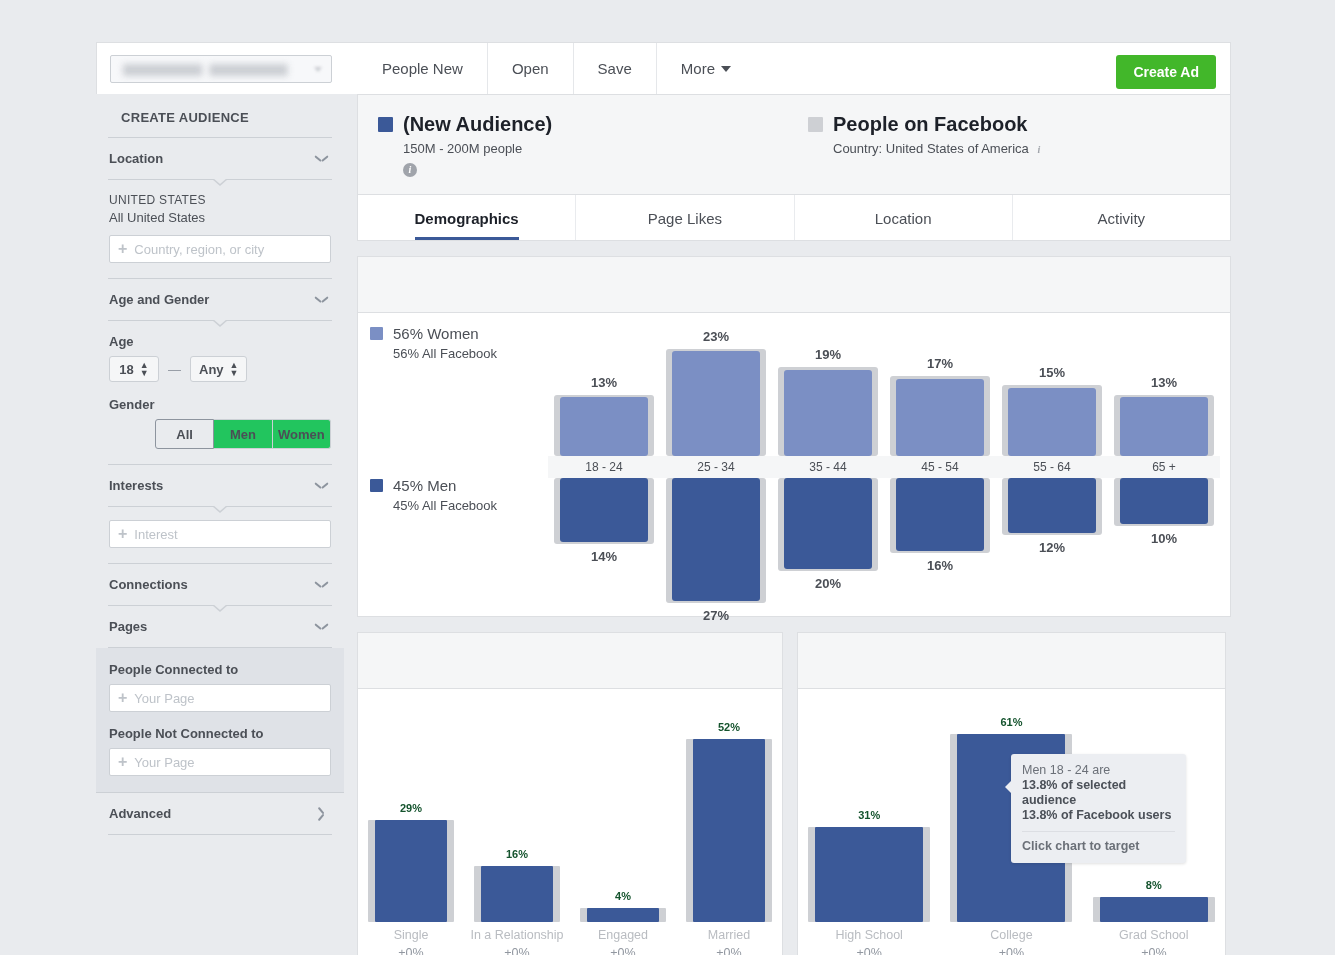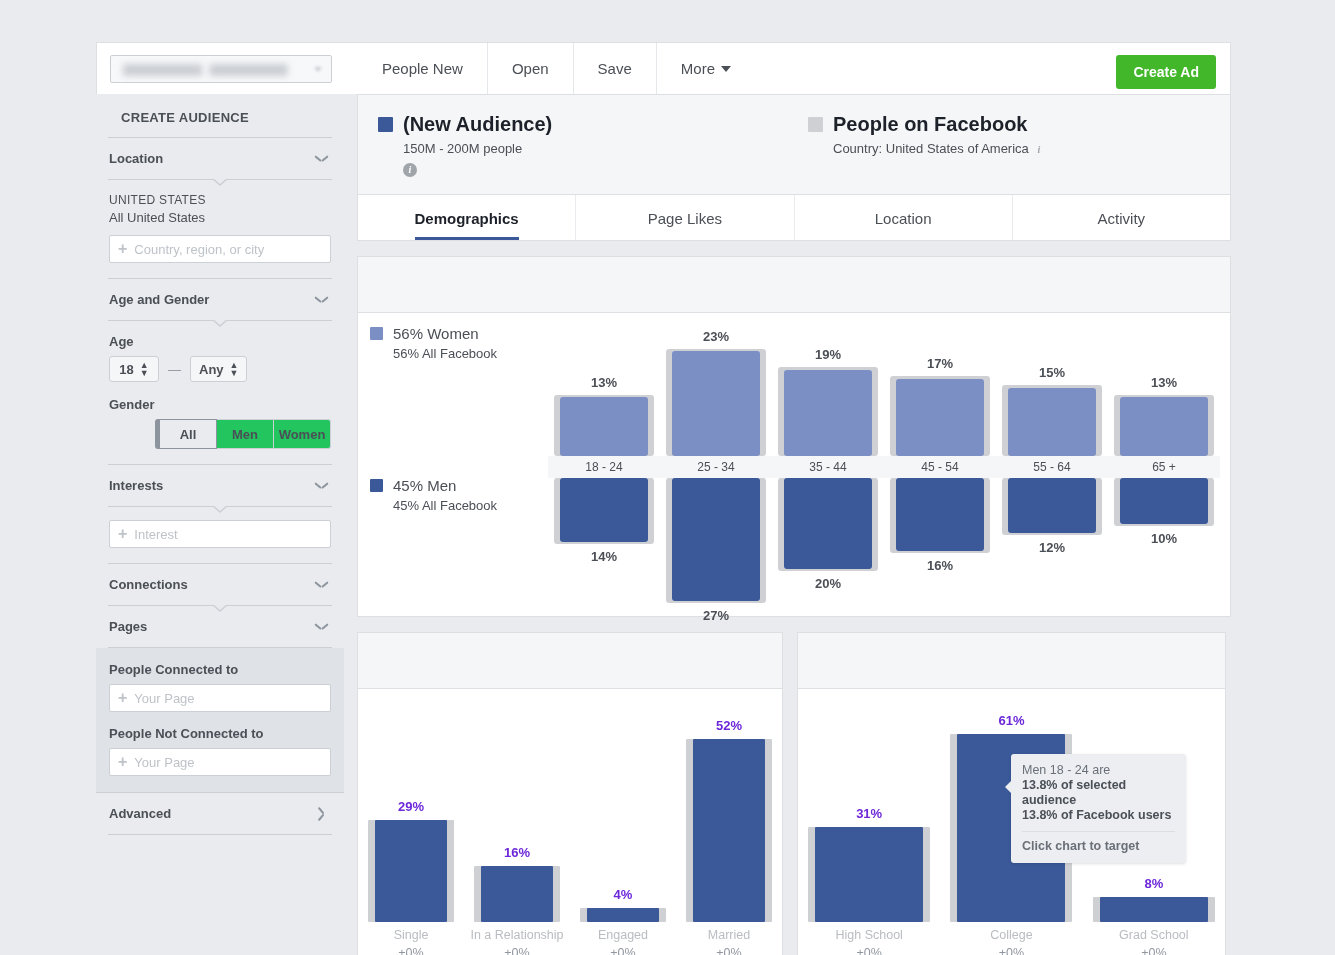--- a/index.html
+++ b/index.html
@@ -154,21 +154,21 @@
   .updown { margin-left: 6px; font-size: 9px; line-height: 8px; color: #4b4f56; display:flex; flex-direction: column; }
   .dash { margin: 0 9px; color: #8d949e; font-size: 13px; }
   .gender-group { display: flex; }
   .gbtn {
     flex: 1; height: 30px;
     display: flex; align-items: center; justify-content: center;
     background: #22c55e; border: 1px solid #ccd0d5;
     border-left: none;
     font-size: 13px; font-weight: bold; color: #4b4f56; cursor: pointer;
   }
-  .gbtn:first-child { border-left: 5px solid #b91c1c; border-radius: 3px 0 0 3px; margin-left: 46px; }
+  .gbtn:first-child { border-left: 1px solid #b91c1c; border-radius: 3px 0 0 3px; margin-left: 46px; }
   .gbtn:last-child { border-radius: 0 3px 3px 0; }
   .gbtn.active { background: #e9ebee; border-color: #8d949e; }
 
   
   .main { position: absolute; left: 357px; top: 94px; width: 874px; }
   .card {
     background: #fff; border: 1px solid #dddfe2;
   }
   .aud-header {
     background: #f5f6f7;
@@ -288,21 +288,21 @@
   .vshadow {
     position: absolute; bottom: 52px; left: 50%;
     background: #ced0d4; border-radius: 1px;
   }
   .vbar {
     position: absolute; bottom: 52px; left: 50%;
     background: #3b5998; border-radius: 1px;
   }
   .vval {
     position: absolute; left: 0; width: 100%; text-align: center;
-    font-size: 13px; font-weight: bold; color: #6d28d9; margin-top: 40px;
+    font-size: 11px; font-weight: bold; color: #14532d; margin-top: 40px;
   }
   .vlbl {
     position: absolute; left: 0; width: 100%; bottom: 32px;
     text-align: center; font-size: 12.5px; color: #b9bcc1;
   }
   .vdelta {
     position: absolute; left: 0; width: 100%; bottom: 14px;
     text-align: center; font-size: 12.5px; color: #9197a0;
   }
 </style>

